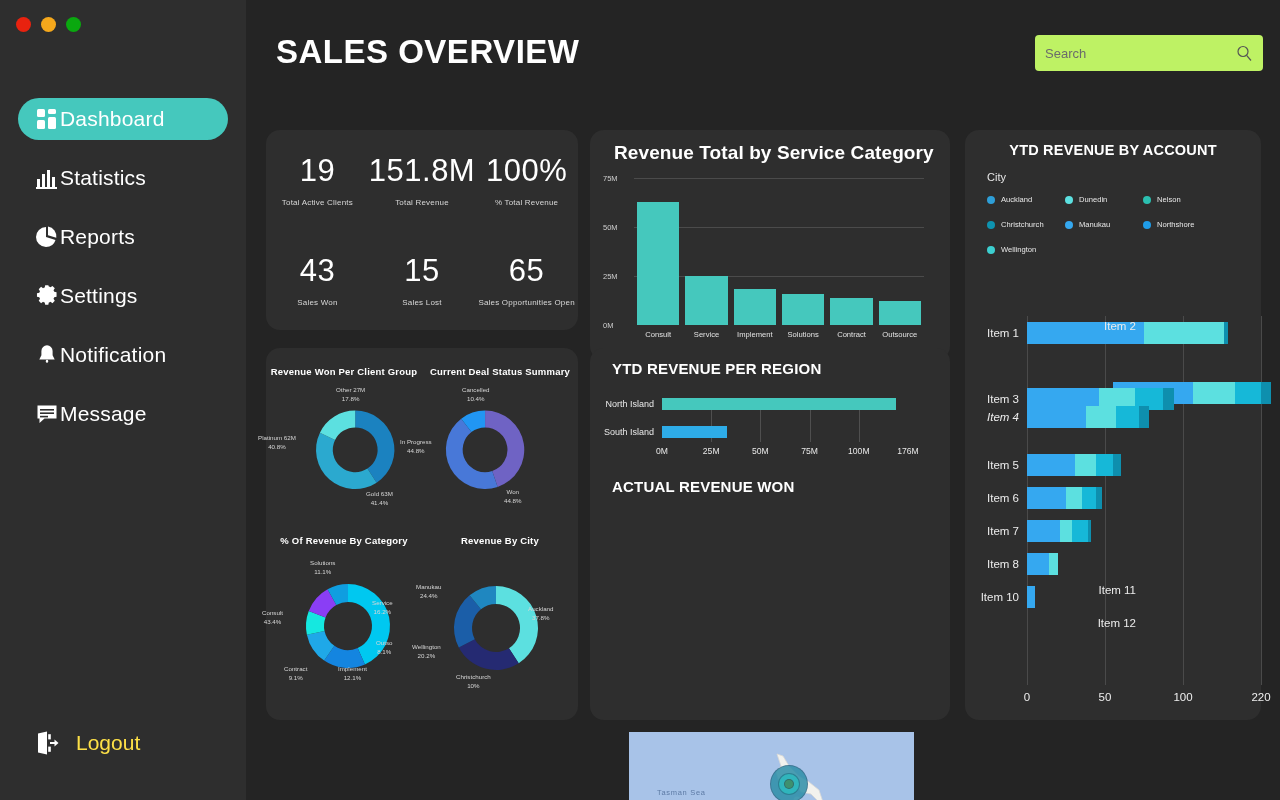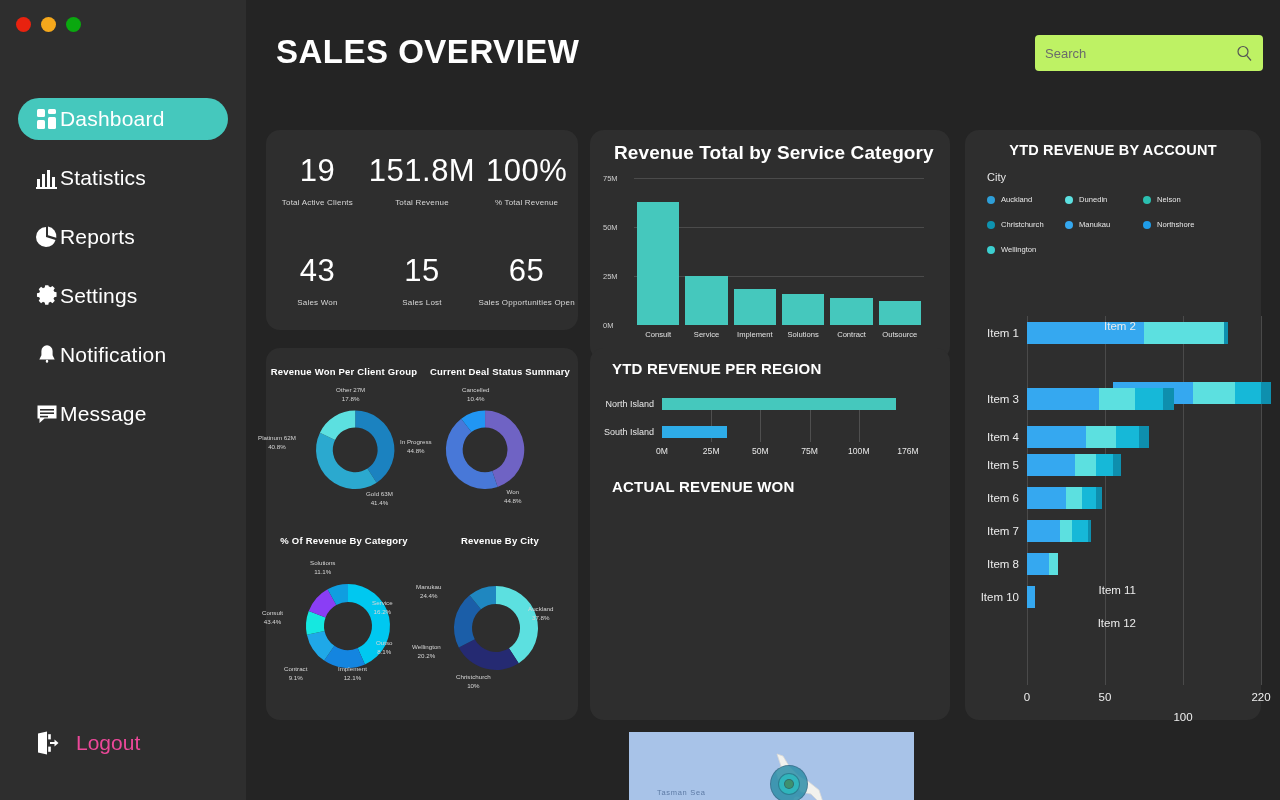--- a/index.html
+++ b/index.html
@@ -29,21 +29,21 @@
   .nav-item .label { font-size:21px; letter-spacing:.2px; color:#fff; }
   .nav-item.active { background:#45c8bd; }
   .nav-item.active .label { color:#ffffff; }
   .nav-icon { width:26px; height:26px; display:flex; align-items:center; justify-content:center; flex:0 0 26px;}
   .nav-icon svg { display:block; }
 
   .logout {
     position:absolute; bottom:44px; left:18px;
     display:flex; align-items:center; gap:16px; padding:0 16px; cursor:pointer;
   }
-  .logout .label { font-size:21px; color:#ec4899; }
+  .logout .label { font-size:21px; color:#fde047; }
 
   
   .main { flex:1; position:relative; padding:0; }
   .page-title {
     position:absolute; top:33px; left:30px;
     font-size:33px; font-weight:bold; letter-spacing:.5px;
   }
   .search-wrap {
     position:absolute; top:35px; right:17px;
     width:228px; height:36px; background:#bef264; border-radius:4px;
@@ -408,21 +408,21 @@
             <span class="sw" style="background: rgb(60, 207, 208);"></span>
             <span class="lt">Wellington</span>
           </div>
         </div>
       <div class="sbar-area" id="sbar-area">
           <div class="sgrid" style="left: 62px; top: 0px; height: 369px;"></div>
           <div class="sx" style="left: 62px; top: 375px;">0</div>
           <div class="sgrid" style="left: 140px; top: 0px; height: 369px;"></div>
           <div class="sx" style="left: 140px; top: 375px;">50</div>
           <div class="sgrid" style="left: 218px; top: 0px; height: 369px;"></div>
-          <div class="sx" style="left: 218px; top: 375px; margin-top: 20px;">100</div>
+          <div class="sx" style="left: 218px; top: 375px;">100</div>
           <div class="sgrid" style="left: 296px; top: 0px; height: 369px;"></div>
           <div class="sx" style="left: 296px; top: 375px;">220</div>
           <div class="sbar-row" style="top: 0px;">
             <div class="sbar-name">Item 1</div>
             <div class="sbar-track">
               <div class="seg" style="left: 0px; width: 117px; background: rgb(53, 168, 240);"></div>
               <div class="seg" style="left: 117px; width: 79.56px; background: rgb(92, 224, 224);"></div>
               <div class="seg" style="left: 196.56px; width: 4.68px; background: rgb(14, 143, 174);"></div>
             </div>
           </div>
@@ -437,21 +437,21 @@
           </div>
           <div class="sbar-row" style="top: 66px;">
             <div class="sbar-name">Item 3</div>
             <div class="sbar-track">
               <div class="seg" style="left: 0px; width: 71.76px; background: rgb(53, 168, 240);"></div>
               <div class="seg" style="left: 71.76px; width: 35.88px; background: rgb(92, 224, 224);"></div>
               <div class="seg" style="left: 107.64px; width: 28.08px; background: rgb(22, 184, 216);"></div>
               <div class="seg" style="left: 135.72px; width: 10.92px; background: rgb(14, 143, 174);"></div>
             </div>
           </div>
-          <div class="sbar-row" style="top: 104px;">
+          <div class="sbar-row" style="top: 84px; font-style: italic;">
             <div class="sbar-name">Item 4</div>
             <div class="sbar-track">
               <div class="seg" style="left: 0px; width: 59.28px; background: rgb(53, 168, 240);"></div>
               <div class="seg" style="left: 59.28px; width: 29.64px; background: rgb(92, 224, 224);"></div>
               <div class="seg" style="left: 88.92px; width: 23.4px; background: rgb(22, 184, 216);"></div>
               <div class="seg" style="left: 112.32px; width: 9.36px; background: rgb(14, 143, 174);"></div>
             </div>
           </div>
           <div class="sbar-row" style="top: 132px;">
             <div class="sbar-name">Item 5</div>

